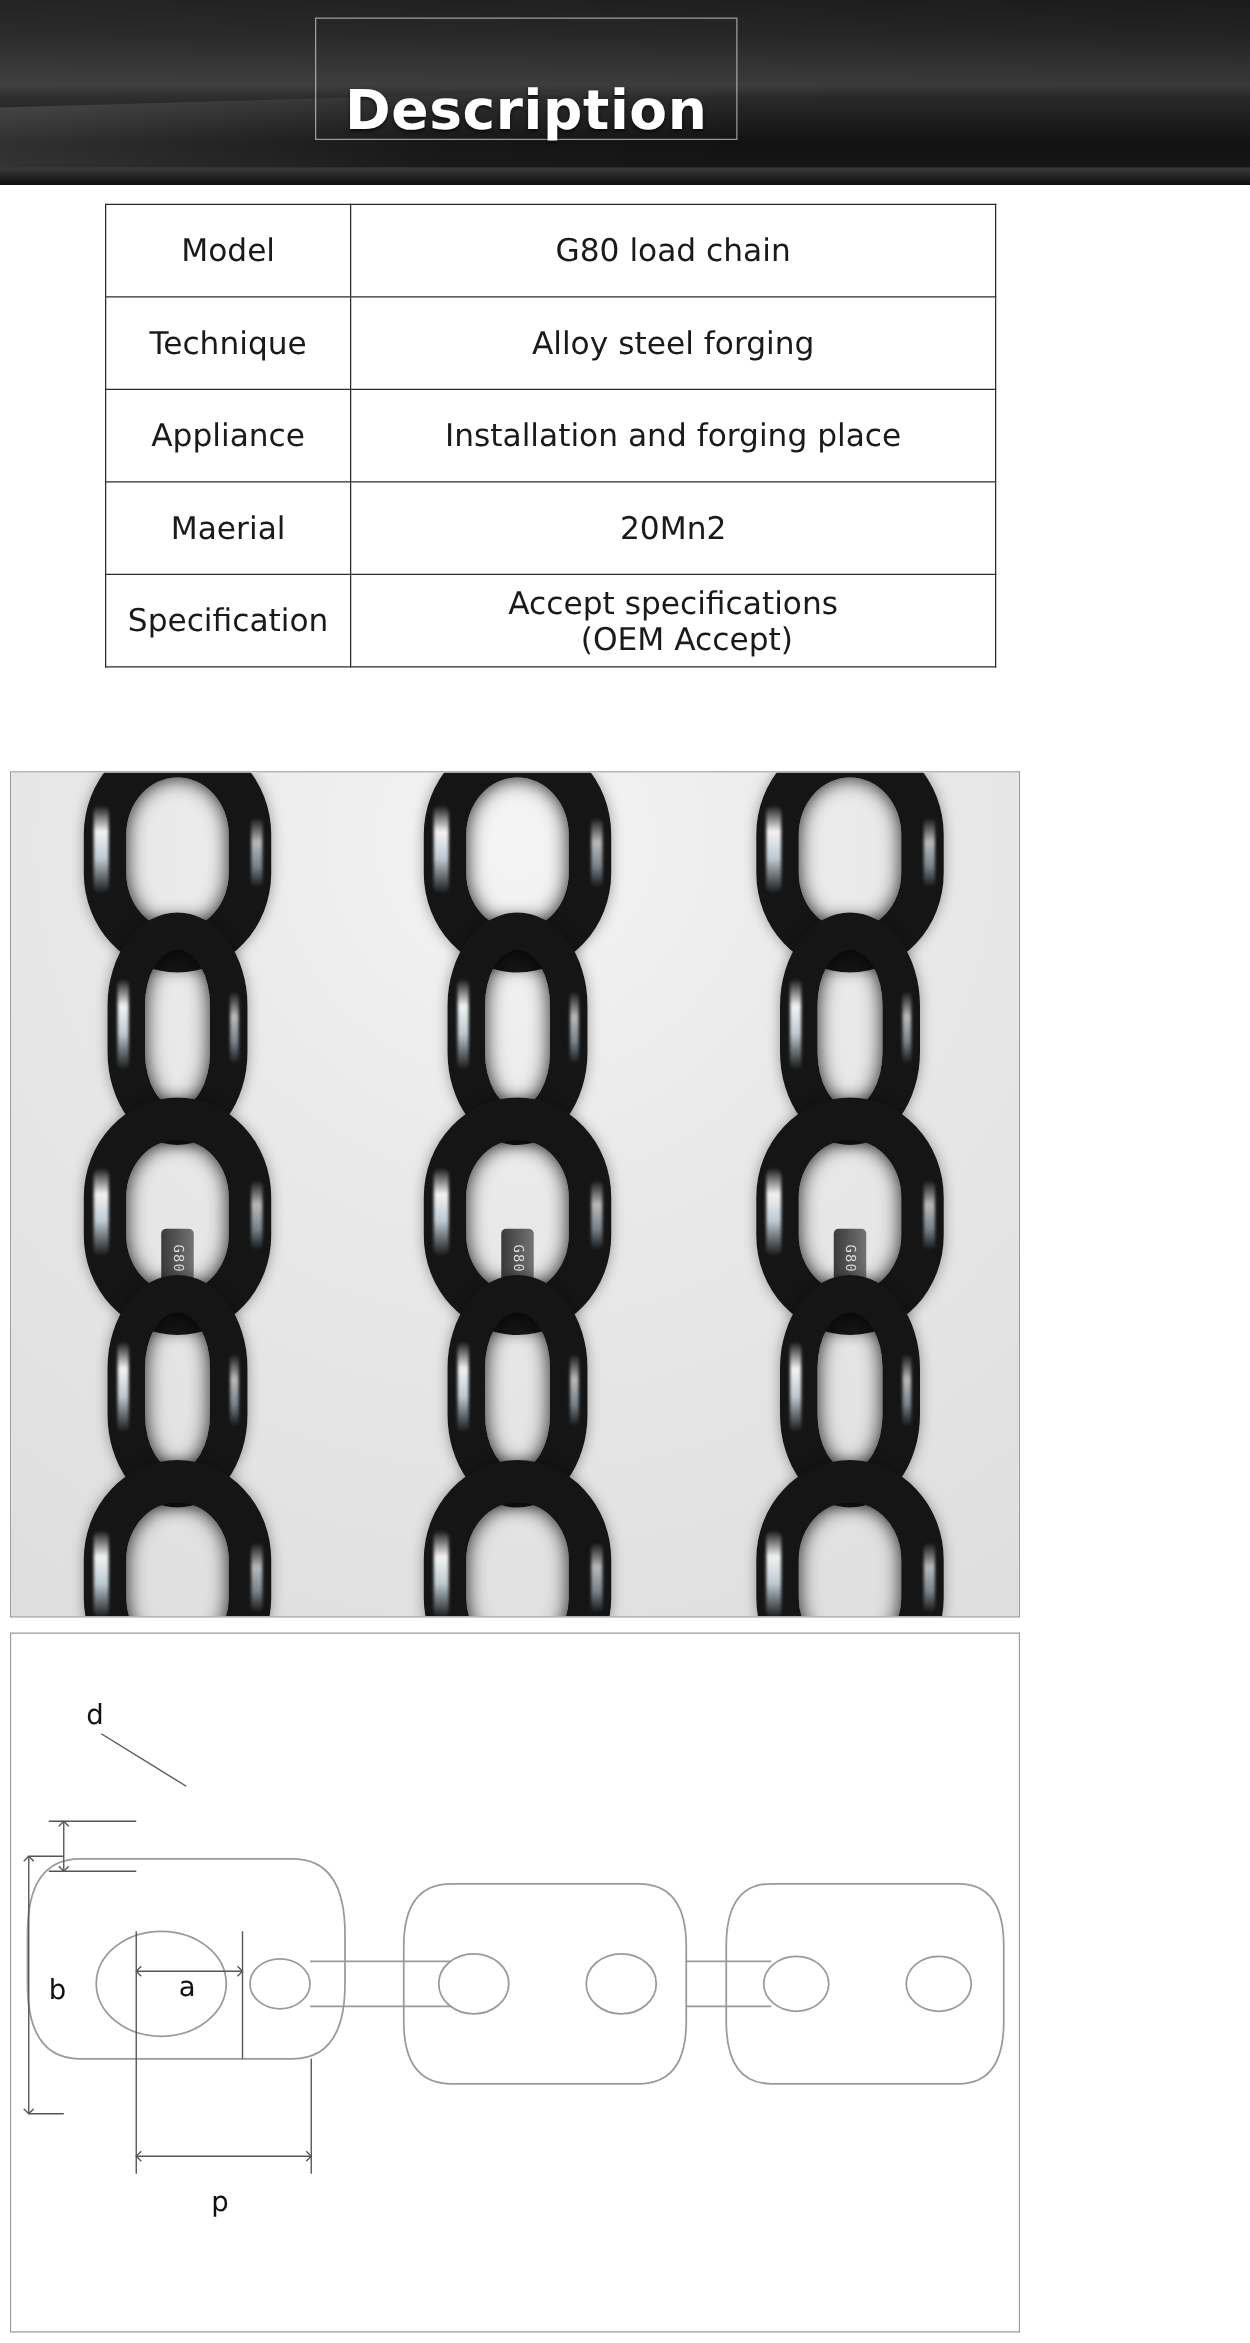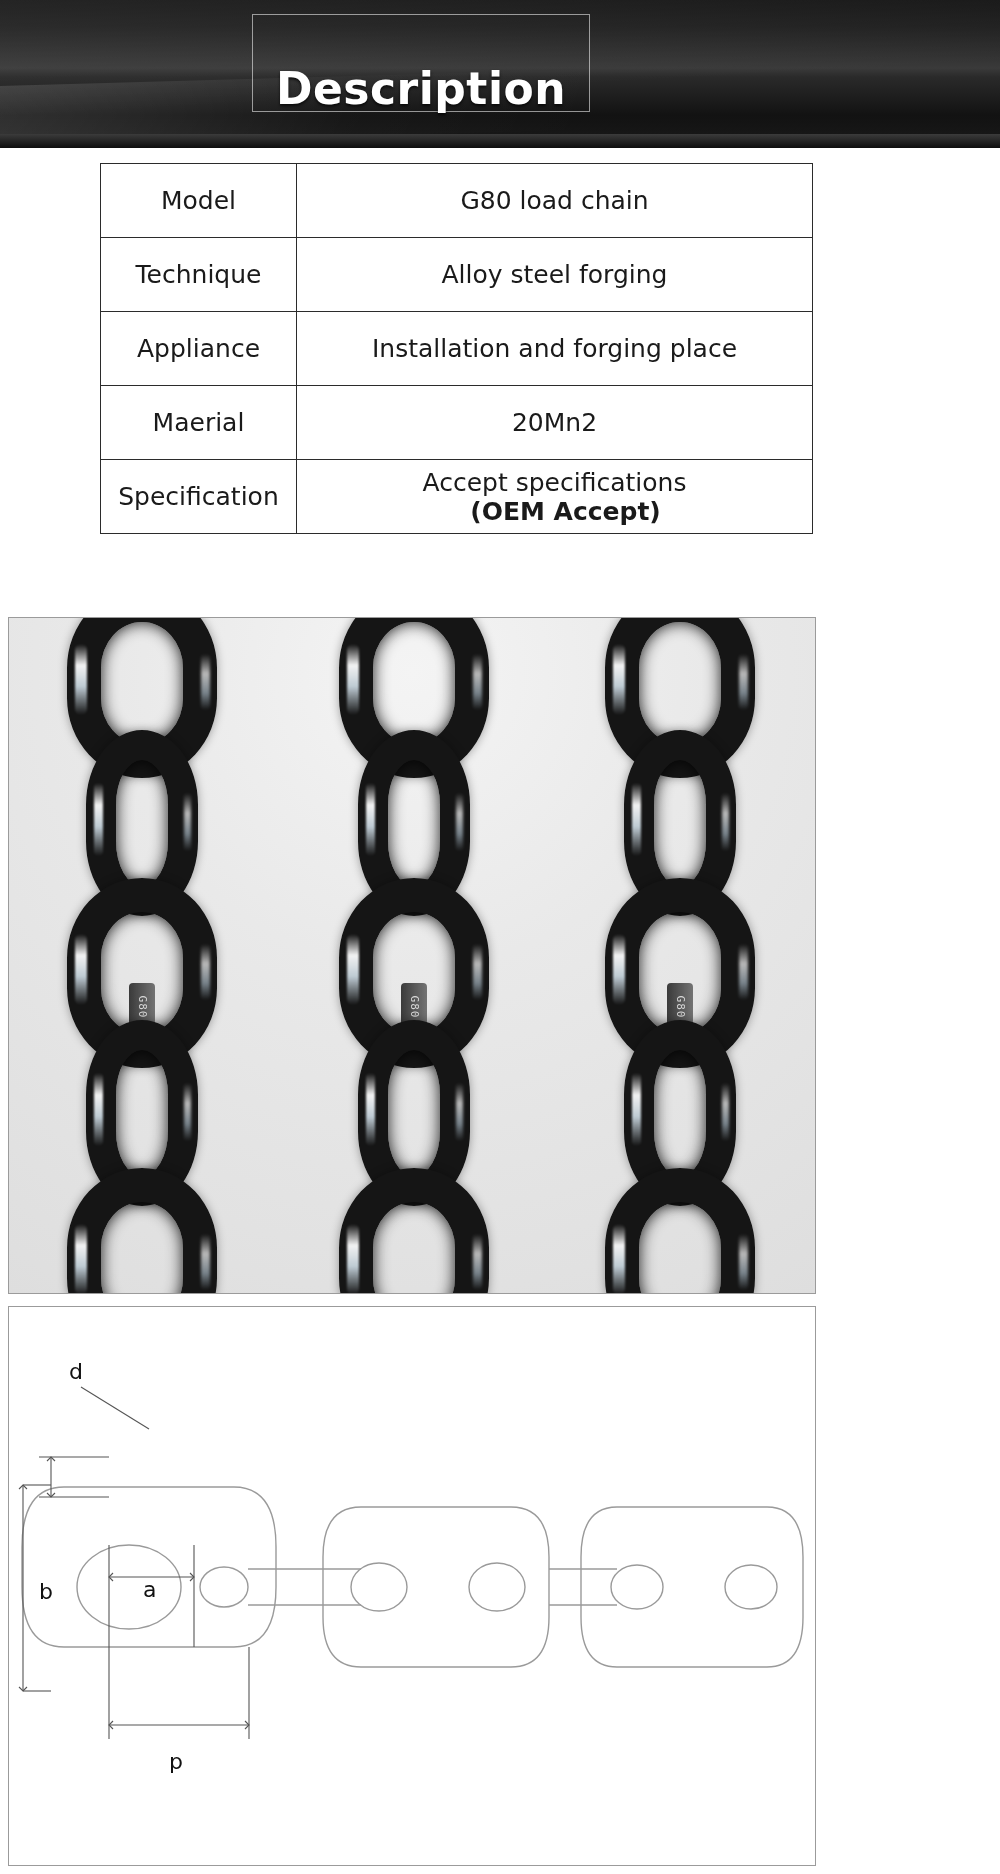--- a/index.html
+++ b/index.html
@@ -70,21 +70,21 @@
     font-size: 44px;
     font-weight: bold;
     letter-spacing: 0.5px;
     line-height: 1;
     text-shadow: 0 2px 3px rgba(0,0,0,0.7);
   }
 
   
   .table-wrap {
     position: absolute;
-    left: 80px;
+    left: 64px;
     top: 163px;
     width: 796px;
     padding-left: 20px;
   }
   table.spec {
     border-collapse: collapse;
     width: 713px;
     table-layout: fixed;
   }
   table.spec td {
@@ -101,21 +101,20 @@
     text-align: center;
     white-space: nowrap;
   }
   td.val {
     text-align: center;
     padding-left: 36px;
   }
   td.val .line2 {
     display: block;
     padding-left: 22px;
-    font-weight: bold;
   }
 
   
   .photo-box {
     position: absolute;
     left: 8px;
     top: 617px;
     width: 808px;
     height: 677px;
     border: 1px solid #9b9b9b;

